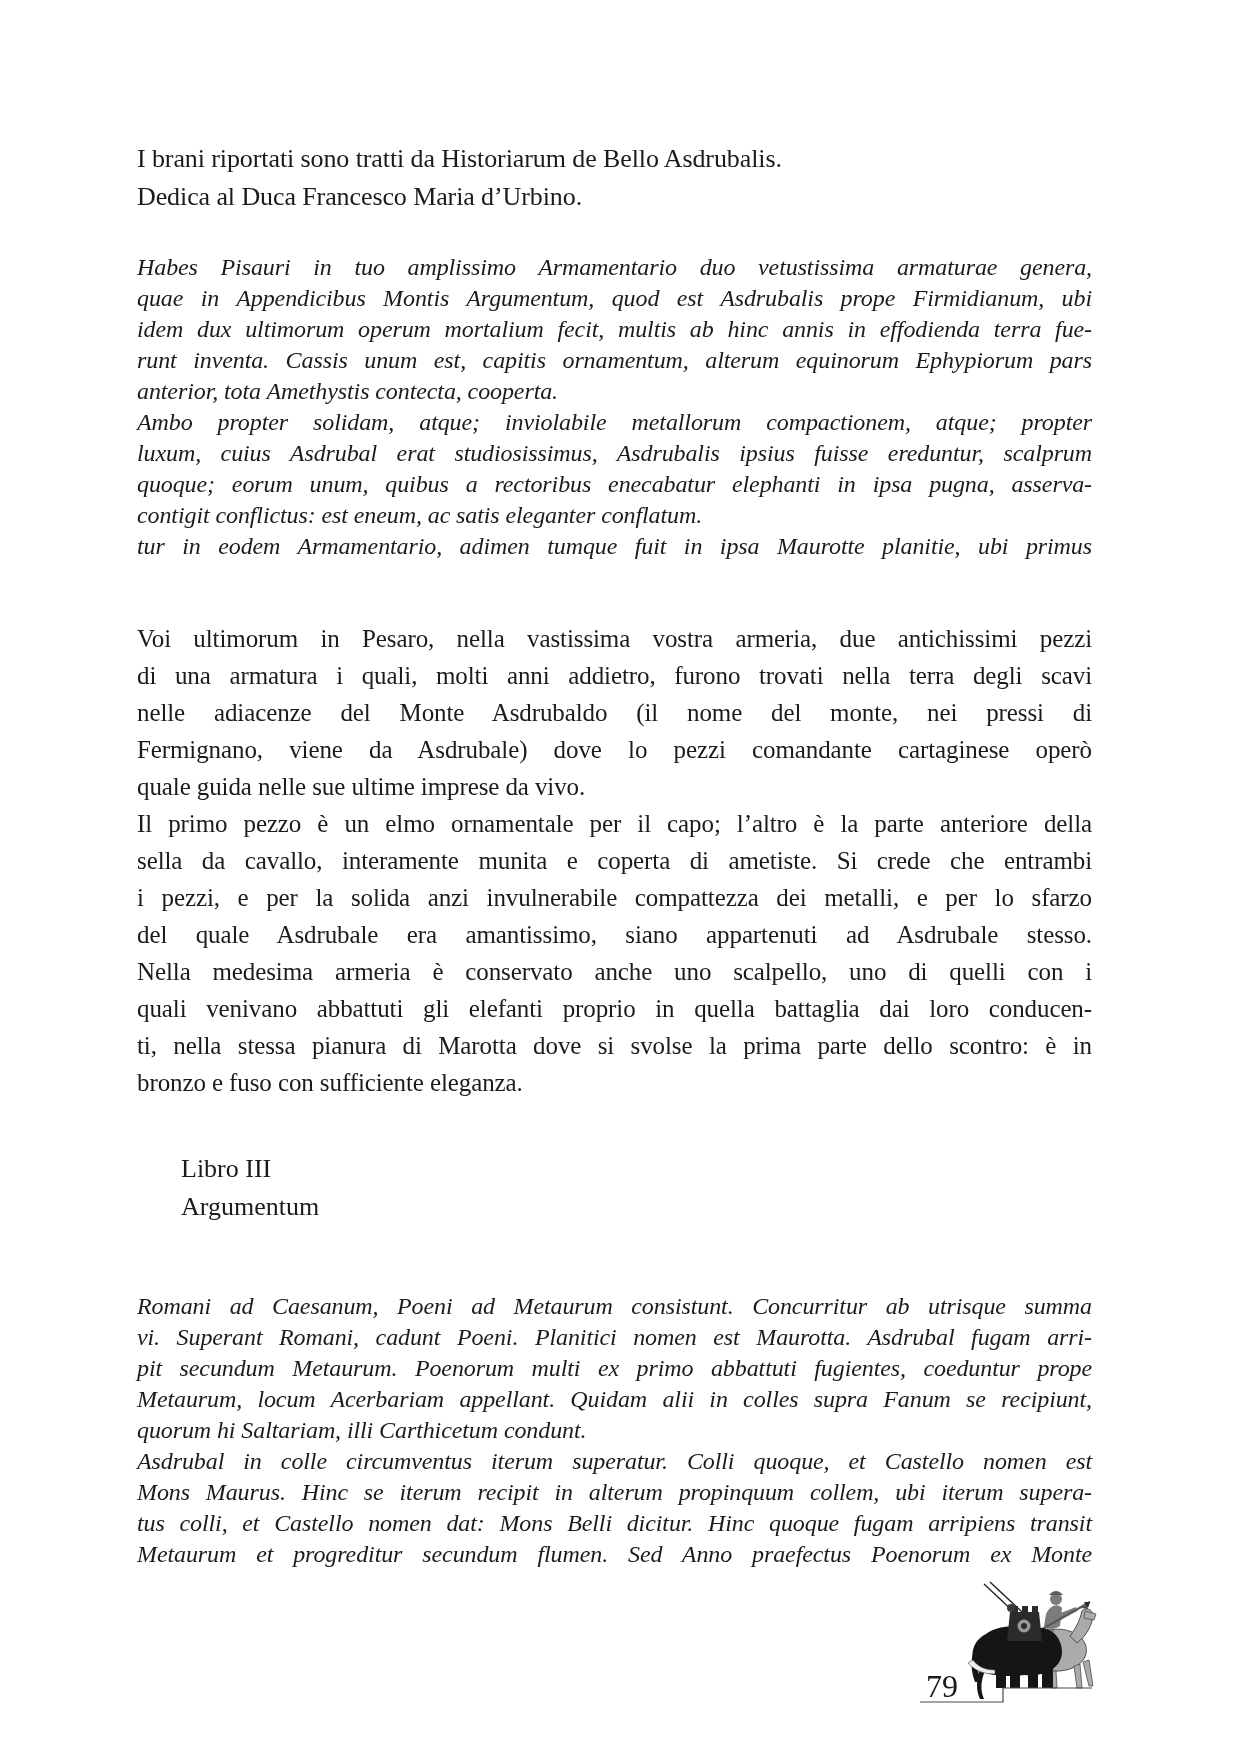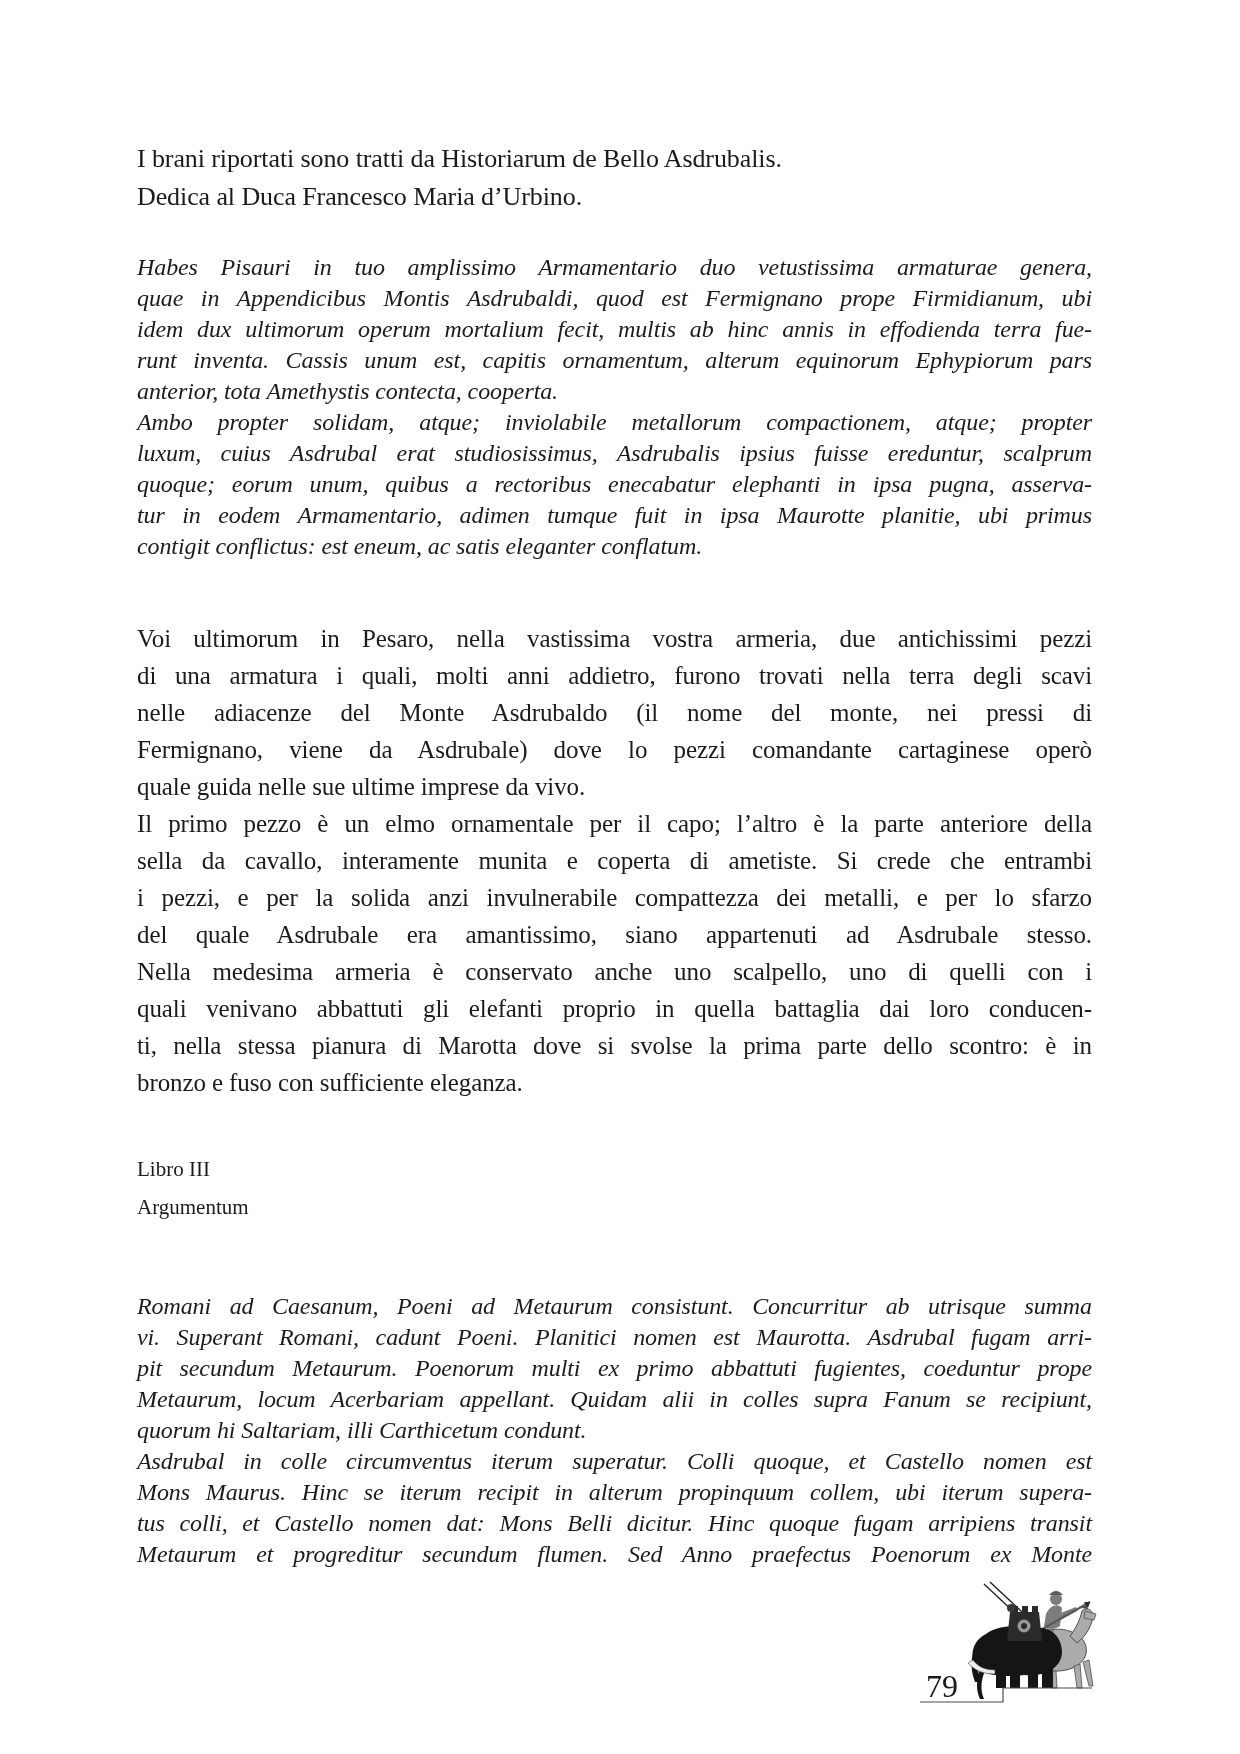--- a/index.html
+++ b/index.html
@@ -8,21 +8,21 @@
     width:1240px;height:1754px;
     background:#ffffff;
     margin:0 auto;
     font-family:"Liberation Serif","DejaVu Serif",serif;
     color:#1b1b1b;
     overflow:hidden;
   }
   .block{position:absolute;left:137px;width:955px;}
   .roman{font-size:25px;line-height:37px;letter-spacing:-0.1px;}
   .intro{font-size:26px;line-height:38px;letter-spacing:-0.1px;}
-  .heading{font-size:21px;line-height:38px;}
+  .heading{font-size:26px;line-height:38px;margin-left:44px;}
   .ital{font-style:italic;font-size:24px;line-height:31px;letter-spacing:-0.1px;}
   .ln{white-space:normal;}
   .j{text-align:justify;text-align-last:justify;}
   .l{text-align:right;text-align-last:left;}
   .pagenum{
     position:absolute;left:926px;top:1668px;width:50px;
     font-size:32px;text-align:left;
   }
   .emblem{position:absolute;left:900px;top:1578px;width:200px;height:132px;}
 </style>
@@ -31,29 +31,29 @@
 
 <div class="page">
 
   <div class="block intro" style="top:140px;">
     <div class="ln l">I brani riportati sono tratti da Historiarum de Bello Asdrubalis.</div>
     <div class="ln l">Dedica al Duca Francesco Maria d’Urbino.</div>
   </div>
 
   <div class="block ital" style="top:252px;">
     <div class="ln j">Habes Pisauri in tuo amplissimo Armamentario duo vetustissima armaturae genera,</div>
-    <div class="ln j">quae in Appendicibus Montis Asdrubaldi, quod est Fermignano prope Firmidianum, ubi</div>
+    <div class="ln j">quae in Appendicibus Montis Argumentum, quod est Asdrubalis prope Firmidianum, ubi</div>
     <div class="ln j">idem dux ultimorum operum mortalium fecit, multis ab hinc annis in effodienda terra fue-</div>
     <div class="ln j">runt inventa. Cassis unum est, capitis ornamentum, alterum equinorum Ephypiorum pars</div>
     <div class="ln l">anterior, tota Amethystis contecta, cooperta.</div>
     <div class="ln j">Ambo propter solidam, atque; inviolabile metallorum compactionem, atque; propter</div>
     <div class="ln j">luxum, cuius Asdrubal erat studiosissimus, Asdrubalis ipsius fuisse ereduntur, scalprum</div>
     <div class="ln j">quoque; eorum unum, quibus a rectoribus enecabatur elephanti in ipsa pugna, asserva-</div>
+    <div class="ln l">contigit conflictus: est eneum, ac satis eleganter conflatum.</div>
     <div class="ln j">tur in eodem Armamentario, adimen tumque fuit in ipsa Maurotte planitie, ubi primus</div>
-    <div class="ln l">contigit conflictus: est eneum, ac satis eleganter conflatum.</div>
   </div>
 
   <div class="block roman" style="top:620px;">
     <div class="ln j">Voi ultimorum in Pesaro, nella vastissima vostra armeria, due antichissimi pezzi</div>
     <div class="ln j">di una armatura i quali, molti anni addietro, furono trovati nella terra degli scavi</div>
     <div class="ln j">nelle adiacenze del Monte Asdrubaldo (il nome del monte, nei pressi di</div>
     <div class="ln j">Fermignano, viene da Asdrubale) dove lo pezzi comandante cartaginese operò</div>
     <div class="ln l">quale guida nelle sue ultime imprese da vivo.</div>
     <div class="ln j">Il primo pezzo è un elmo ornamentale per il capo; l’altro è la parte anteriore della</div>
     <div class="ln j">sella da cavallo, interamente munita e coperta di ametiste. Si crede che entrambi</div>

